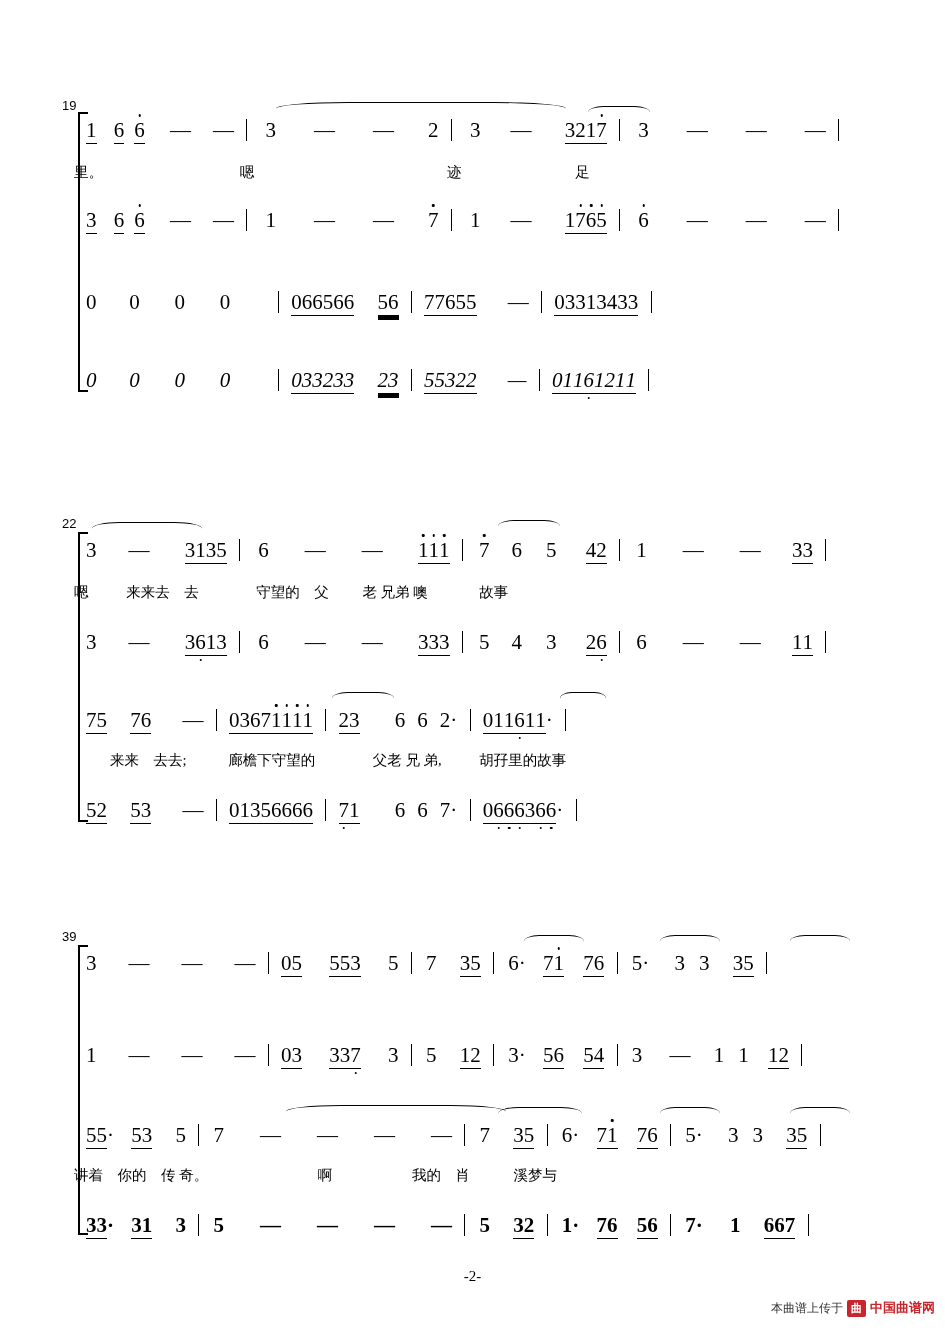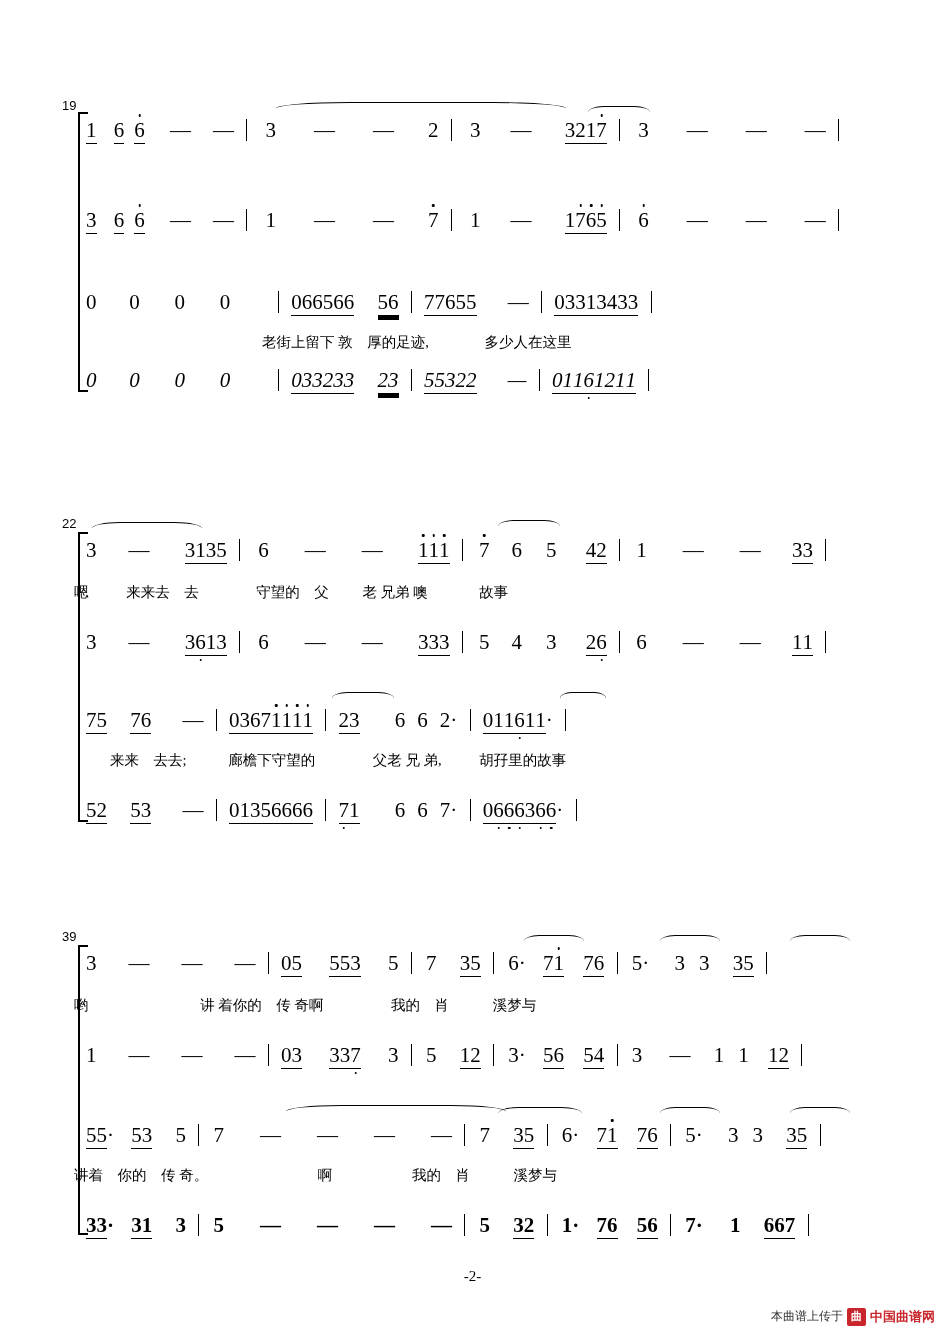--- a/index.html
+++ b/index.html
@@ -64,23 +64,23 @@
     border-radius:50%/100%;
     height:12px;
     border-left:none;border-right:none;border-bottom:none;
   }
 
   .page-number{
     position:absolute;left:0;right:0;text-align:center;
     font-family:"Liberation Serif", serif;font-size:15px;
   }
   .footer{
-    position:absolute;right:10px;bottom:11px;
+    position:absolute;right:10px;bottom:20px;
     font-family:"Liberation Sans", sans-serif;font-size:12px;color:#333;
-    display:flex;gap:4px;
+    display:flex;align-items:center;gap:4px;
   }
   .footer .logo{
     display:inline-block;background:#c9252c;color:#fff;font-size:11px;
     padding:1px 4px;border-radius:2px;font-weight:bold;
   }
   .footer .sitename{color:#c9252c;font-weight:bold;font-size:13px;}
 </style>
 </head>
 <body>
 
@@ -102,20 +102,26 @@
       <span style="margin-left:6px;">3</span><span style="margin-left:30px;">—</span>
       <span class="note under1" style="margin-left:28px;">3</span><span class="note under1">2</span><span class="note under1">1</span><span class="note under1 dotabove">7</span>
       <span class="barline"></span>
       <span style="margin-left:6px;">3</span><span style="margin-left:38px;">—</span><span style="margin-left:38px;">—</span><span style="margin-left:38px;">—</span>
       <span class="barline"></span>
     </div>
 
     <div class="slur" style="left:276px;top:102px;width:290px;"></div>
     <div class="slur" style="left:588px;top:106px;width:62px;"></div>
 
+    <div class="lyric-row" style="left:74px;top:163px;">
+      <span style="display:inline-block;width:52px;">里。</span>
+      <span style="display:inline-block;width:190px;text-indent:110px;">嗯</span>
+      <span style="display:inline-block;width:120px;text-indent:252px;">足</span>
+      <span style="display:inline-block;width:40px;">迹</span>
+    </div>
 
     <div class="staff-row" style="left:86px;top:208px;">
       <span class="note under1">3</span>
       <span class="note under1" style="margin-left:12px;">6</span><span class="note under1 dotabove" style="margin-left:10px;">6</span>
       <span style="margin-left:20px;">—</span><span style="margin-left:22px;">—</span>
       <span class="barline"></span>
       <span style="margin-left:6px;">1</span><span style="margin-left:38px;">—</span><span style="margin-left:38px;">—</span><span class="note dotabove" style="margin-left:34px;">7</span>
       <span class="barline"></span>
       <span style="margin-left:6px;">1</span><span style="margin-left:30px;">—</span>
       <span class="note under1" style="margin-left:28px;">1</span><span class="note under1 dotabove">7</span><span class="note under1 dotabove">6</span><span class="note under1 dotabove">5</span>
@@ -133,24 +139,20 @@
       <span class="note under1">0</span><span class="note under1">6</span><span class="note under1">6</span><span class="note under1">5</span><span class="note under1">6</span><span class="note under1">6</span>
       <span class="note under2" style="margin-left:18px;">5</span><span class="note under2">6</span>
       <span class="barline"></span>
       <span class="note under1">7</span><span class="note under1">7</span><span class="note under1">6</span><span class="note under1">5</span><span class="note under1">5</span>
       <span style="margin-left:26px;">—</span>
       <span class="barline"></span>
       <span class="note under1">0</span><span class="note under1">3</span><span class="note under1">3</span><span class="note under1">1</span><span class="note under1">3</span><span class="note under1">4</span><span class="note under1">3</span><span class="note under1">3</span>
       <span class="barline"></span>
     </div>
 
-    <div class="lyric-row" style="left:262px;top:333px;">
-      <span>老街上留下 敦　厚的足迹,</span>
-      <span style="margin-left:52px;">多少人在这里</span>
-    </div>
 
     <div class="staff-row" style="left:86px;top:368px;font-style:italic;">
       <span style="display:inline-block;width:38px;">0</span>
       <span style="display:inline-block;width:40px;">0</span>
       <span style="display:inline-block;width:40px;">0</span>
       <span style="display:inline-block;width:46px;">0</span>
       <span class="barline"></span>
       <span class="note under1">0</span><span class="note under1">3</span><span class="note under1">3</span><span class="note under1">2</span><span class="note under1">3</span><span class="note under1">3</span>
       <span class="note under2" style="margin-left:18px;">2</span><span class="note under2">3</span>
       <span class="barline"></span>
@@ -271,26 +273,20 @@
       <span style="margin-left:2px;">5·</span>
       <span style="margin-left:20px;">3</span><span style="margin-left:14px;">3</span>
       <span class="note under1" style="margin-left:18px;">3</span><span class="note under1">5</span>
       <span class="barline"></span>
     </div>
 
     <div class="slur" style="left:524px;top:80px;width:60px;"></div>
     <div class="slur" style="left:660px;top:80px;width:60px;"></div>
     <div class="slur" style="left:790px;top:80px;width:60px;"></div>
 
-    <div class="lyric-row" style="left:74px;top:141px;">
-      <span>哟</span>
-      <span style="margin-left:108px;">讲 着你的　传 奇啊</span>
-      <span style="margin-left:64px;">我的　肖</span>
-      <span style="margin-left:40px;">溪梦与</span>
-    </div>
 
     <div class="staff-row" style="left:86px;top:188px;">
       <span>1</span><span style="margin-left:32px;">—</span><span style="margin-left:32px;">—</span><span style="margin-left:32px;">—</span>
       <span class="barline"></span>
       <span class="note under1">0</span><span class="note under1">3</span>
       <span class="note under1" style="margin-left:22px;">3</span><span class="note under1">3</span><span class="note under1 dotbelow">7</span>
       <span style="margin-left:22px;">3</span>
       <span class="barline"></span>
       <span style="margin-left:2px;">5</span>
       <span class="note under1" style="margin-left:18px;">1</span><span class="note under1">2</span>

